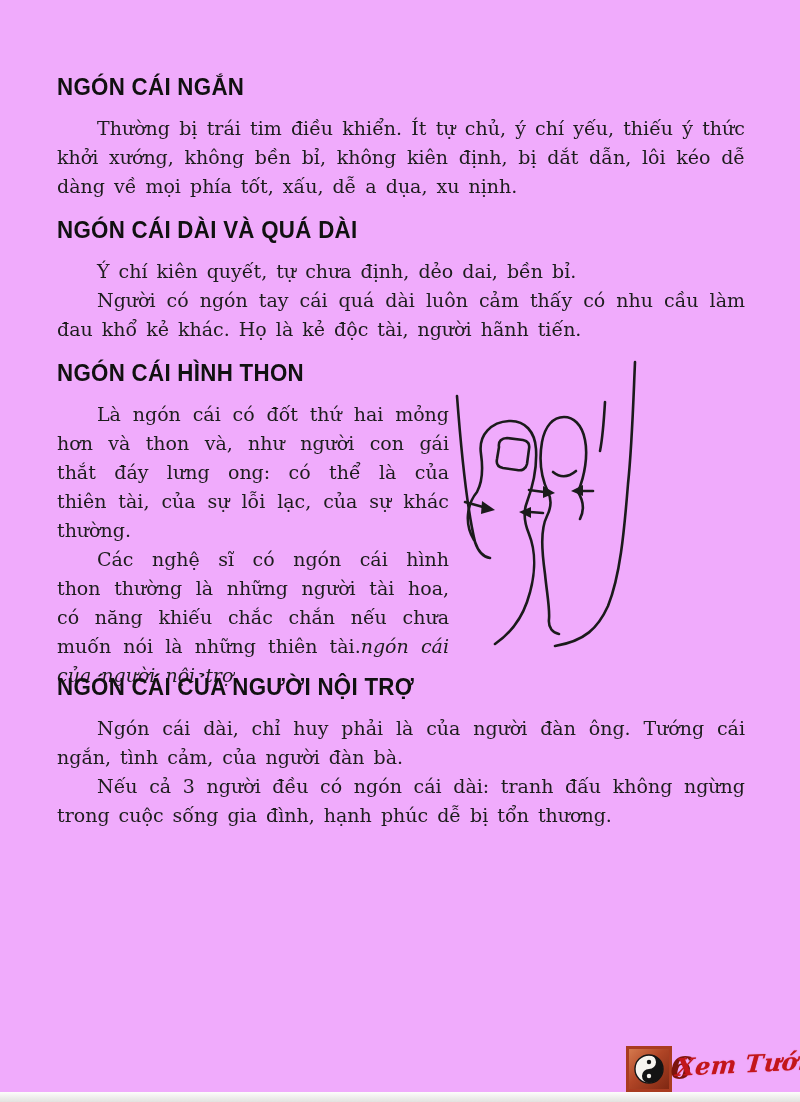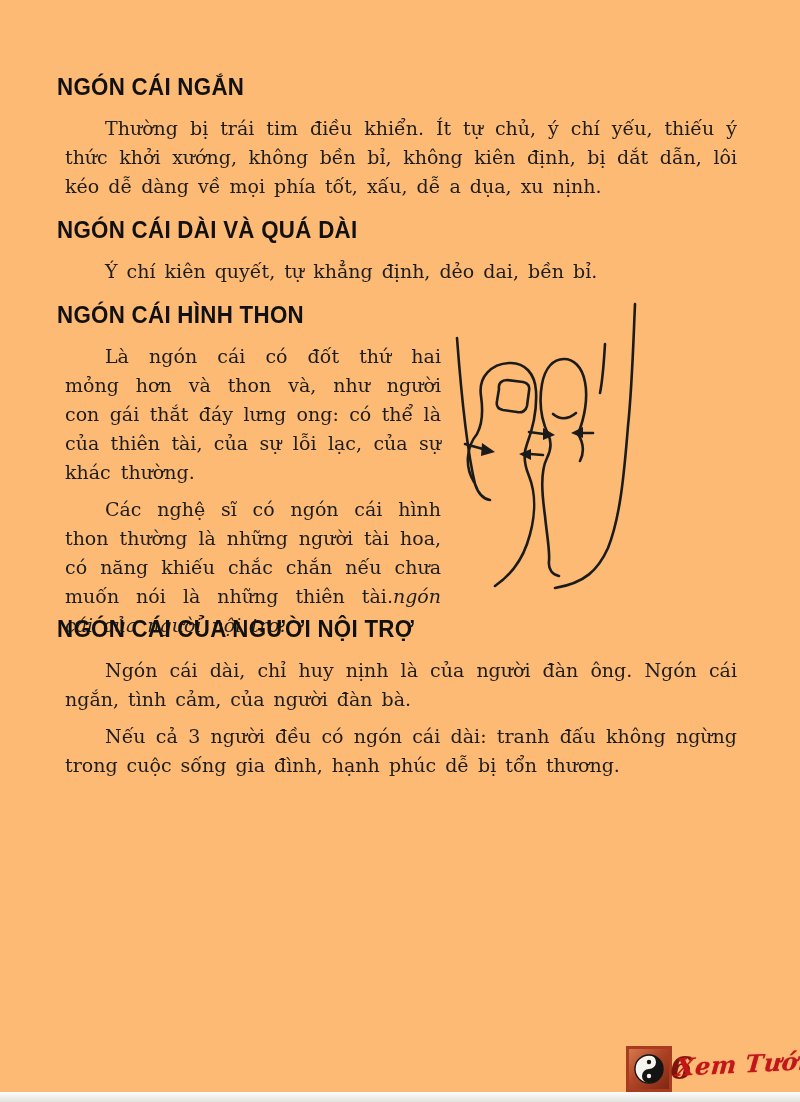--- a/index.html
+++ b/index.html
@@ -4,21 +4,21 @@
 <style>
   html,body{margin:0;padding:0;}
   body{
     width:800px;height:1102px;
     background:#e9e9e7;
     font-family:"DejaVu Serif", serif;
   }
   .page{
     position:relative;
     width:800px;height:1102px;
-    background:#fdba74;
+    background:#f0abfc;
     overflow:hidden;
     color:#1f1f1f;
   }
   .content{
     position:absolute;
     left:57px;top:0;
     width:688px;
   }
   .heading{
     font-family:"Liberation Sans", sans-serif;
@@ -26,21 +26,21 @@
     font-size:23px;
     line-height:30px;
     letter-spacing:0.3px;
     color:#111;
     margin:14px 0 12px 0;
     transform-origin:left center;
     transform:scaleX(0.97);
   }
   .heading.first{ margin-top:72px; }
   .par{
-    margin:8px;
+    margin:0;
     font-size:19px;
     line-height:29px;
     text-align:justify;
     text-align-last:left;
     text-indent:40px;
     word-spacing:3px;
     color:#1d1d1d;
   }
   .figwrap{
     position:relative;
@@ -110,21 +110,22 @@
 <div class="page">
   <div class="content">
 
     <section>
       <h2 class="heading first">NGÓN CÁI NGẮN</h2>
       <p class="par">Thường bị trái tim điều khiển. Ít tự chủ, ý chí yếu, thiếu ý thức khởi xướng, không bền bỉ, không kiên định, bị dắt dẫn, lôi kéo dễ dàng về mọi phía tốt, xấu, dễ a dụa, xu nịnh.</p>
     </section>
 
     <section>
       <h2 class="heading">NGÓN CÁI DÀI VÀ QUÁ DÀI</h2>
-      <p class="par">Ý chí kiên quyết, tự khẳng định, dẻo dai, bền bỉ.</p>
+      <p class="par">Ý chí kiên quyết, tự chưa định, dẻo dai, bền bỉ.</p>
+      <p class="par">Người có ngón tay cái quá dài luôn cảm thấy có nhu cầu làm đau khổ kẻ khác. Họ là kẻ độc tài, người hãnh tiến.</p>
     </section>
 
     <section>
       <h2 class="heading">NGÓN CÁI HÌNH THON</h2>
       <div class="figwrap">
         <div class="narrow">
           <p class="par">Là ngón cái có đốt thứ hai mỏng hơn và thon và, như người con gái thắt đáy lưng ong: có thể là của thiên tài, của sự lỗi lạc, của sự khác thường.</p>
           <p class="par"><span>Các nghệ sĩ có ngón cái hình thon thường là những người tài hoa, có năng khiếu chắc chắn nếu chưa muốn nói là những thiên tài.</span><span class="it">ngón cái của người nội trợ.</span></p>
         </div>
 
@@ -157,21 +158,21 @@
           <g>
             <path class="stroke" d="M 146,137 L 135,137"></path>
             <polygon class="arrowhead" points="136,131 124,137 136,142"></polygon>
           </g>
         </svg>
       </div>
     </section>
 
     <section>
       <h2 class="heading">NGÓN CÁI CỦA NGƯỜI NỘI TRỢ</h2>
-      <p class="par">Ngón cái dài, chỉ huy nịnh là của người đàn ông. Ngón cái ngắn, tình cảm, của người đàn bà.</p>
+      <p class="par">Ngón cái dài, chỉ huy phải là của người đàn ông. Tướng cái ngắn, tình cảm, của người đàn bà.</p>
       <p class="par">Nếu cả 3 người đều có ngón cái dài: tranh đấu không ngừng trong cuộc sống gia đình, hạnh phúc dễ bị tổn thương.</p>
     </section>
 
   </div>
 
   <div class="watermark">
     <span class="wm-square">
       <svg viewBox="0 0 40 40" width="34" height="34" aria-hidden="true">
         <circle cx="20" cy="20" r="16.5" fill="#f6f4ef" stroke="#141414" stroke-width="1.6"></circle>
         <path d="M20,3.5 A16.5,16.5 0 0 1 20,36.5 A8.25,8.25 0 0 1 20,20 A8.25,8.25 0 0 0 20,3.5 Z" fill="#141414"></path>

